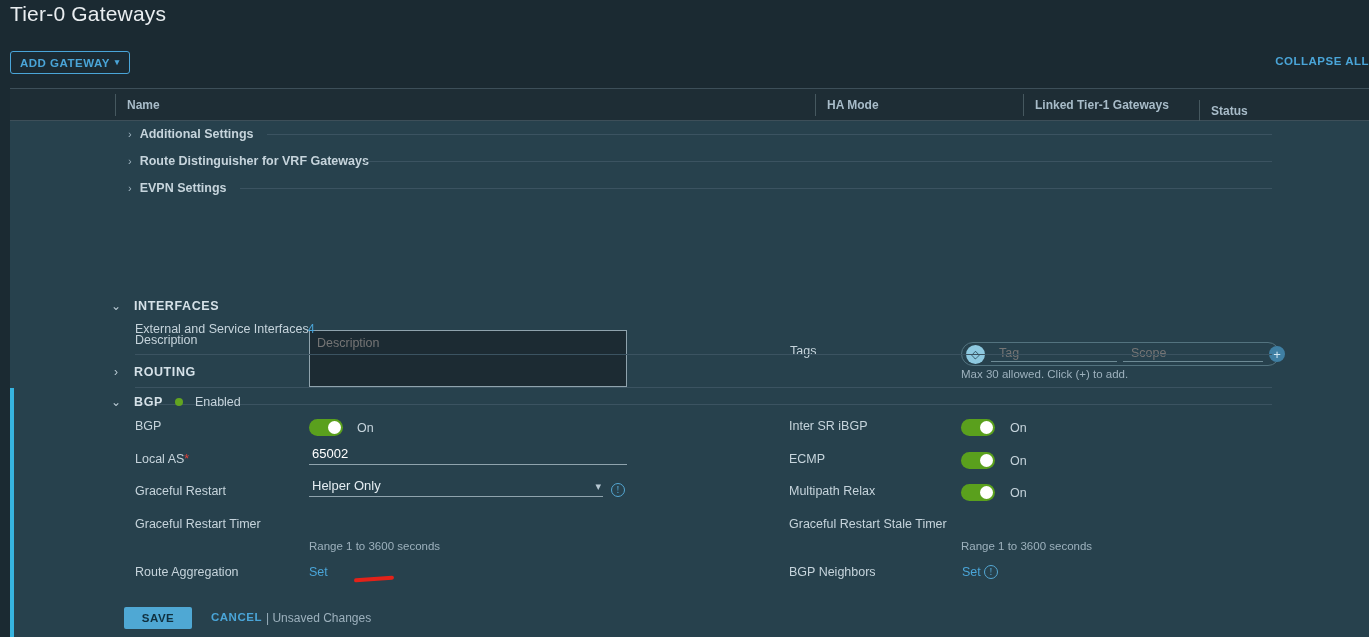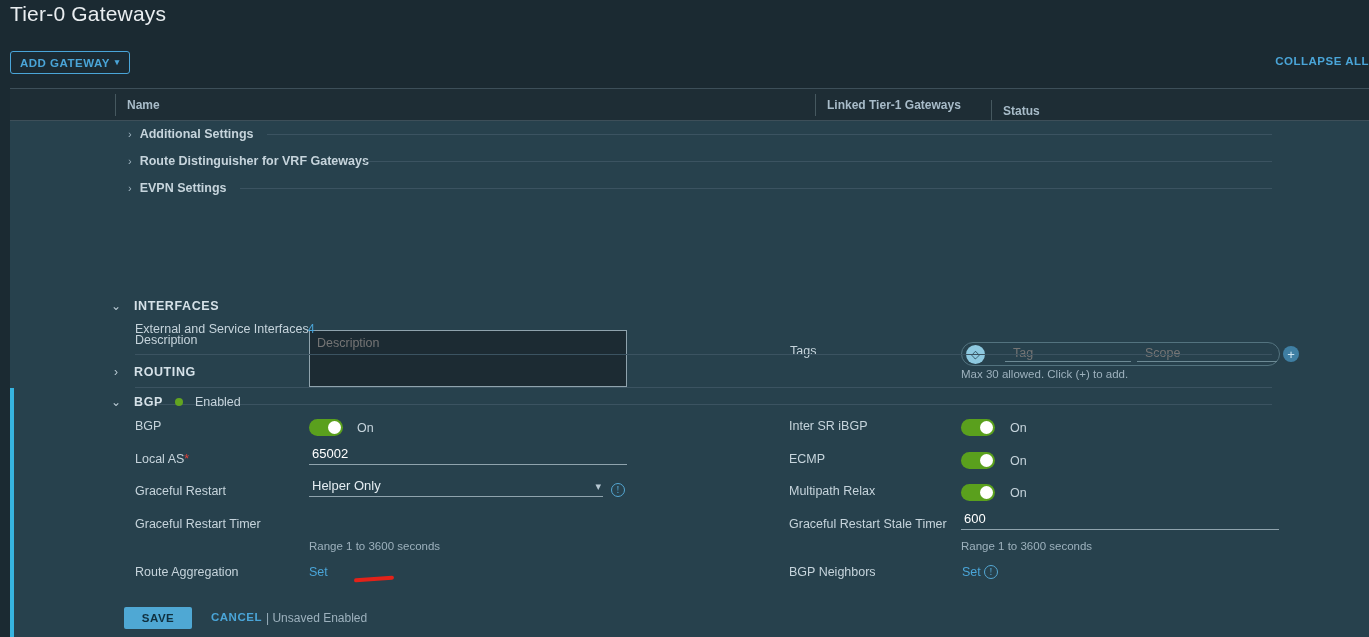--- a/index.html
+++ b/index.html
@@ -121,21 +121,21 @@
     justify-content: center; color: #1c3d4c; font-size: 11px;
     flex: none;
   }
   .tag-inp {
     background: transparent; border: none;
     border-bottom: 1px solid #6d8a95;
     color: #cddbe3; font-size: 12.5px;
     font-family: "Liberation Sans", sans-serif;
     outline: none; padding: 0 2px 1px 8px;
   }
-  .tag-inp#tagField { width: 126px; margin-left: 20px; }
+  .tag-inp#tagField { width: 126px; margin-left: 6px; }
   .tag-inp#scopeField { width: 140px; margin-left: 6px; }
   .plus-btn {
     width: 16px; height: 16px; border-radius: 50%;
     background: #3f7fa3; color: #cfe6f2;
     display: flex; align-items: center; justify-content: center;
     font-size: 13px; line-height: 1; margin-left: 6px; flex: none;
     cursor: pointer;
   }
 
   
@@ -228,20 +228,21 @@
 <button class="add-gateway-btn">
   <span>ADD GATEWAY</span>
   <span class="chev">▾</span>
 </button>
 
 <div class="collapse-all">COLLAPSE ALL</div>
 
 <div class="table-head">
   <div class="th c0 first"></div>
   <div class="th c1">Name</div>
+  <div class="th c2">HA Mode</div>
   <div class="th c3">Linked Tier-1 Gateways</div>
   <div class="th c5">Status</div>
 </div>
 
 <div class="panel">
   <div class="accent-bar"></div>
 
   <div class="subsec" style="top:6px;">
     <span class="caret">›</span>
     <span>Additional Settings</span>
@@ -325,26 +326,25 @@
 
   <div class="flabel" style="left:779px; top:331px;">ECMP</div>
   <div class="toggle" style="left:951px; top:331px;"></div>
   <div class="flabel" style="left:1000px; top:333px;">On</div>
 
   <div class="flabel" style="left:779px; top:363px;">Multipath Relax</div>
   <div class="toggle" style="left:951px; top:363px;"></div>
   <div class="flabel" style="left:1000px; top:365px;">On</div>
 
   <div class="flabel" style="left:779px; top:396px;">Graceful Restart Stale Timer</div>
-  <input class="uinput" style="left: 951px; top: 390px; width: 318px;" value="600">
   <div class="fhint" style="left:951px; top:419px;">Range 1 to 3600 seconds</div>
 
   <div class="flabel" style="left:779px; top:444px;">BGP Neighbors</div>
   <div class="link" style="position:absolute; left:952px; top:444px;">Set</div>
   <div class="info-icon" style="left:974px; top:444px;">!</div>
 
   <div class="annot-line"></div>
 
 </div>
 
 <button class="save-btn">SAVE</button>
 <button class="cancel-btn">CANCEL</button>
-<div class="unsaved">| Unsaved Enabled</div>
+<div class="unsaved">| Unsaved Changes</div>
 
 </body></html>

